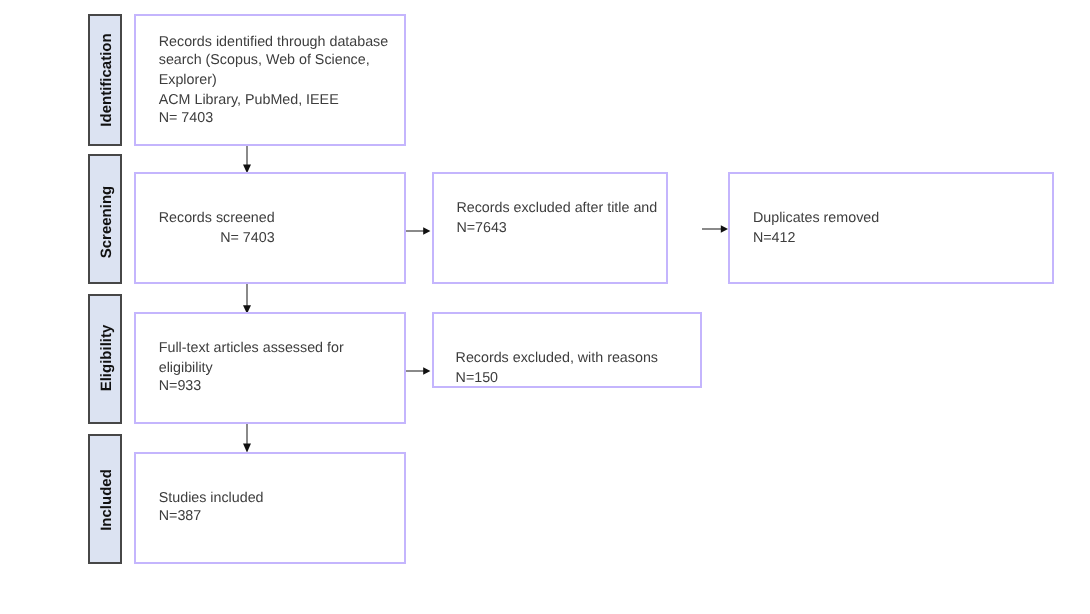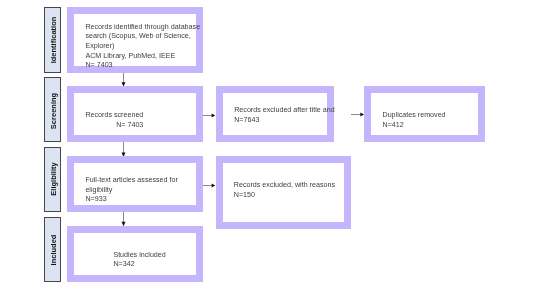--- a/index.html
+++ b/index.html
@@ -26,21 +26,21 @@
     font-size:7.5px;
     font-weight:bold;
     color:#111111;
     letter-spacing:0px;
     opacity:0.999;
   }
 
   .node{
     position:absolute;
     background:#ffffff;
-    border:7px solid #c4b5fd;
+    border:1px solid #c4b5fd;
     box-sizing:border-box;
   }
   .node-text{
     position:absolute;
     left:11.2px;
     font-size:7.15px;
     line-height:9.65px;
     color:#3d3d3d;
   }
   .tline{white-space:pre;}
@@ -108,42 +108,42 @@
     </div>
   </div>
 
   <div class="node" style="left:216px;top:86.2px;width:118px;height:55.6px;">
     <div class="node-text" style="top:13.1px;">
       <div class="tline">Records excluded after title and</div>
       <div class="tline">N=7643</div>
     </div>
   </div>
 
-  <div class="node" style="left:364.3px;top:86.2px;width:121px;height:55.6px;">
+  <div class="node" style="left:364.3px;top:86.2px;width:163px;height:55.6px;">
     <div class="node-text" style="top:18.2px;">
       <div class="tline">Duplicates removed</div>
       <div class="tline">N=412</div>
     </div>
   </div>
 
   <div class="node" style="left:67.2px;top:156.2px;width:135.4px;height:55.6px;padding-left:24px;">
     <div class="node-text" style="top:12.8px;">
       <div class="tline">Full-text articles assessed for</div>
       <div class="tline">eligibility</div>
       <div class="tline">N=933</div>
     </div>
   </div>
 
-  <div class="node" style="left:215.6px;top:156.3px;width:135.6px;height:73px;">
+  <div class="node" style="left:215.6px;top:156.3px;width:135.6px;height:38px;">
     <div class="node-text" style="top:18.2px;">
       <div class="tline">Records excluded, with reasons</div>
       <div class="tline">N=150</div>
     </div>
   </div>
 
   <div class="node" style="left:67.2px;top:225.5px;width:135.4px;height:56.3px;">
-    <div class="node-text" style="top:18.1px;margin-left:28px;">
+    <div class="node-text" style="top:18.1px;">
       <div class="tline">Studies included</div>
-      <div class="tline">N=342</div>
+      <div class="tline">N=387</div>
     </div>
   </div>
 
 </div>
 
 </body></html>

